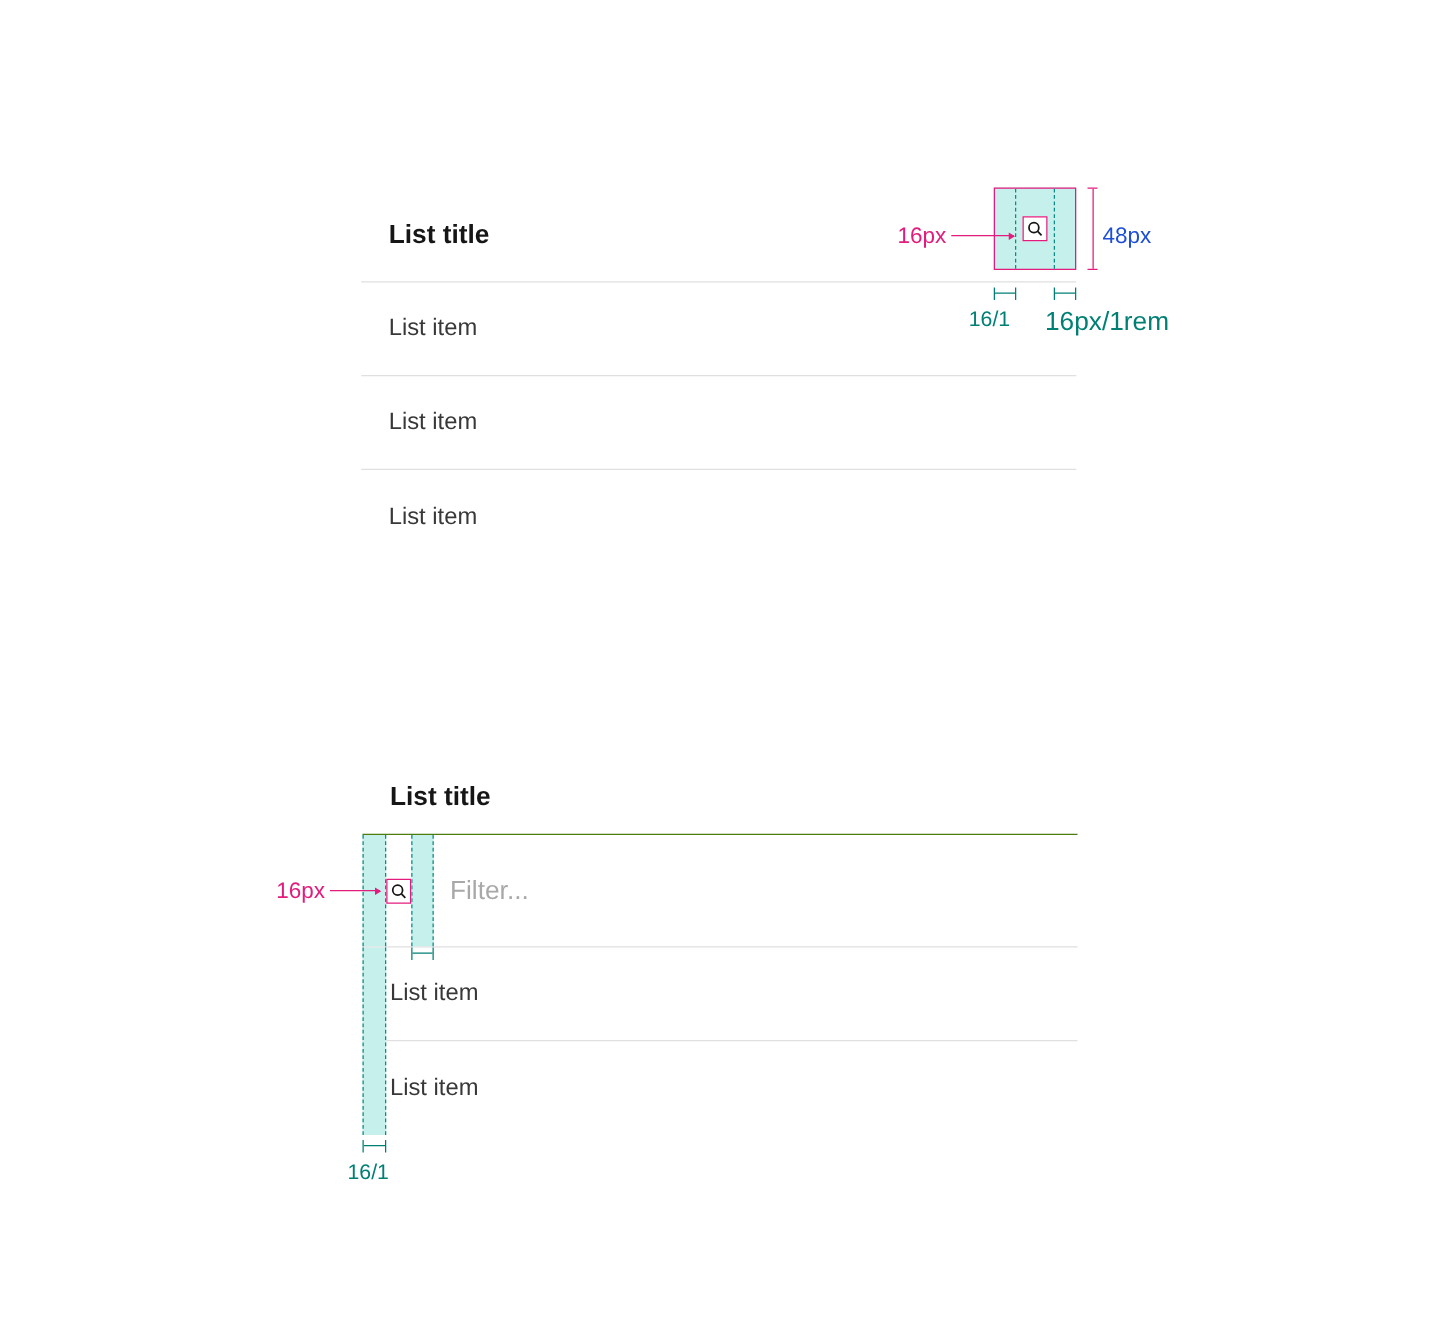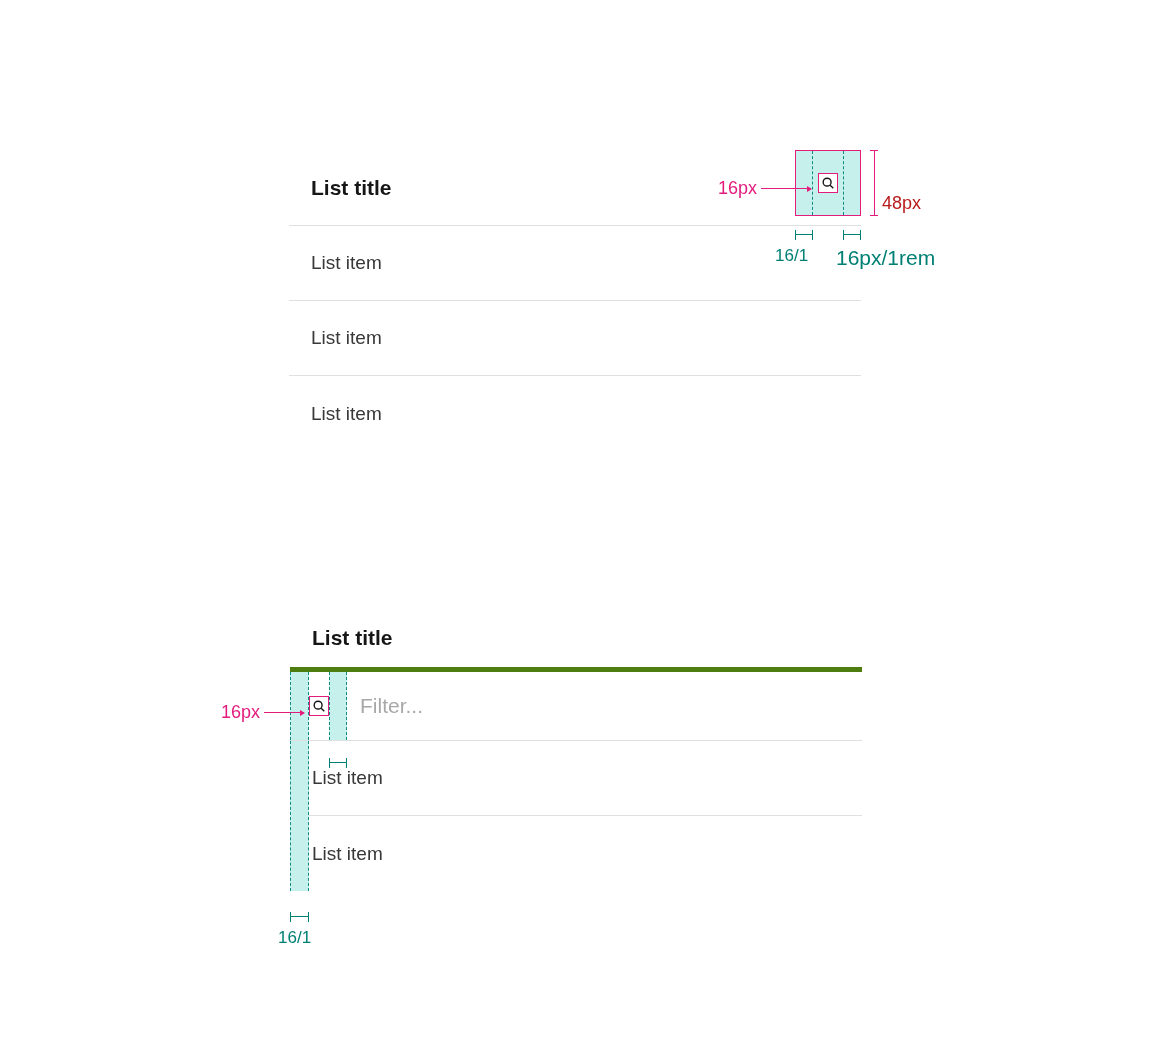--- a/index.html
+++ b/index.html
@@ -75,21 +75,21 @@
     position: relative;
   }
   .annot-16px-a .lead::after{
     content:""; position:absolute; right:-1px; top:-3px;
     border-left:5px solid #e31b7d; border-top:3px solid transparent; border-bottom:3px solid transparent;
   }
 
   .annot-48px-a {
     position: absolute;
     left: 882px; top: 178px;
-    font-size: 18px; color: #b91c1c; margin-top: 15px;
+    font-size: 18px; color: #1d4ed8;
   }
   .annot-48px-bar {
     position: absolute;
     left: 870px; top: 150px; height: 66px; width: 8px;
     border-top:1px solid #e31b7d;
     border-bottom:1px solid #e31b7d;
   }
   .annot-48px-bar::before{
     content:""; position:absolute; left:4px; top:0; height:100%; border-left:1px solid #e31b7d;
   }
@@ -115,22 +115,22 @@
   }
   .exB-title {
     font-size: 21px;
     font-weight: 700;
     color: #161616;
     padding-left: 22px;
     height: 58px;
     display:flex; align-items:center;
   }
   .exB-filter {
-    height: 74px;
-    border-top: 5px solid #4d7c0f;
+    height: 91px;
+    border-top: 1px solid #4d7c0f;
     border-bottom: 1px solid #e0e0e0;
     display:flex; align-items:center;
     position: relative;
   }
   .exB-filter .pad-shade {
     position:absolute; left:0; top:0; width:19px; height:100%;
     background:#c5f0ec;
     border-left:1px dashed #0f8a84;
     border-right:1px dashed #0f8a84;
   }

